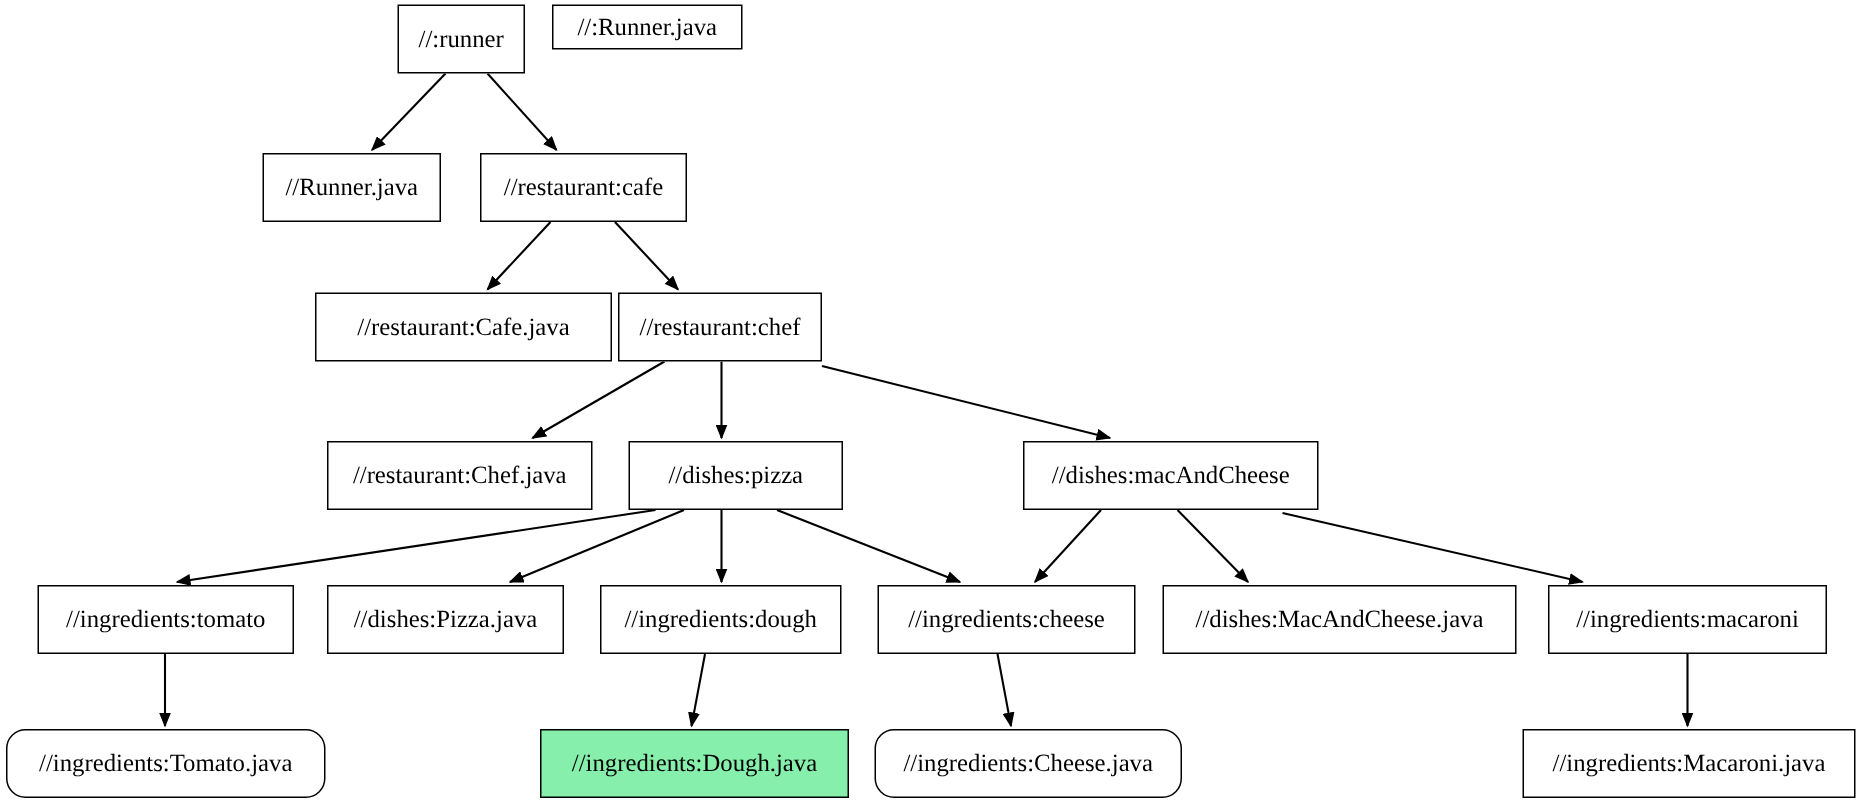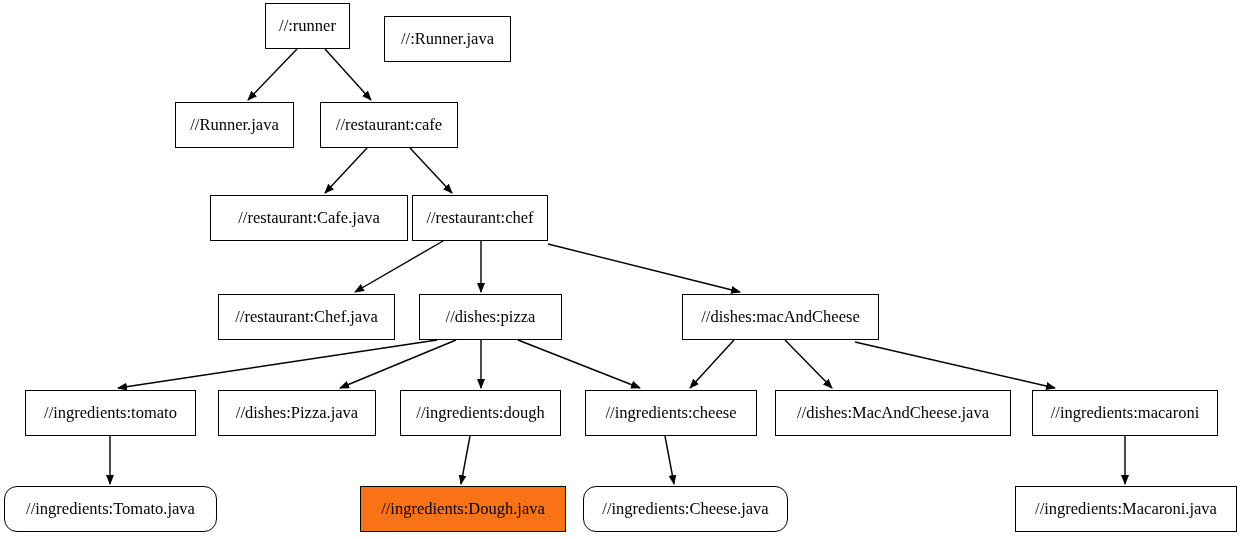--- a/index.html
+++ b/index.html
@@ -73,21 +73,21 @@
         <line x1="470" y1="436" x2="461" y2="484" stroke="#000000" stroke-width="1.4" marker-end="url(#arrowhead)"></line>
         <line x1="665" y1="436" x2="674" y2="484" stroke="#000000" stroke-width="1.4" marker-end="url(#arrowhead)"></line>
         <line x1="1125" y1="436" x2="1125" y2="484" stroke="#000000" stroke-width="1.4" marker-end="url(#arrowhead)"></line>
       </g>
   </svg>
 
   <div id="nodes-group">
       <div class="graph-node" style="left: 265px; top: 3px; width: 85px; height: 46px; border-color: rgb(0, 0, 0); background: rgb(255, 255, 255);">
         <span class="node-label">//:runner</span>
       </div>
-      <div class="graph-node" style="left: 384px; top: 3px; width: 127px; height: 46px; border-color: rgb(0, 0, 0); background: rgb(255, 255, 255); margin-top: 13px;">
+      <div class="graph-node" style="left: 368px; top: 3px; width: 127px; height: 30px; border-color: rgb(0, 0, 0); background: rgb(255, 255, 255);">
         <span class="node-label">//:Runner.java</span>
       </div>
       <div class="graph-node" style="left: 175px; top: 102px; width: 119px; height: 46px; border-color: rgb(0, 0, 0); background: rgb(255, 255, 255);">
         <span class="node-label">//Runner.java</span>
       </div>
       <div class="graph-node" style="left: 320px; top: 102px; width: 138px; height: 46px; border-color: rgb(0, 0, 0); background: rgb(255, 255, 255);">
         <span class="node-label">//restaurant:cafe</span>
       </div>
       <div class="graph-node" style="left: 210px; top: 195px; width: 198px; height: 46px; border-color: rgb(0, 0, 0); background: rgb(255, 255, 255);">
         <span class="node-label">//restaurant:Cafe.java</span>
@@ -118,21 +118,21 @@
       </div>
       <div class="graph-node" style="left: 775px; top: 390px; width: 236px; height: 46px; border-color: rgb(0, 0, 0); background: rgb(255, 255, 255);">
         <span class="node-label">//dishes:MacAndCheese.java</span>
       </div>
       <div class="graph-node" style="left: 1032px; top: 390px; width: 186px; height: 46px; border-color: rgb(0, 0, 0); background: rgb(255, 255, 255);">
         <span class="node-label">//ingredients:macaroni</span>
       </div>
       <div class="graph-node" style="left: 4px; top: 486px; width: 213px; height: 46px; border-color: rgb(0, 0, 0); background: rgb(255, 255, 255); border-radius: 13px;">
         <span class="node-label">//ingredients:Tomato.java</span>
       </div>
-      <div class="graph-node" style="left: 360px; top: 486px; width: 206px; height: 46px; border-color: rgb(0, 0, 0); background: #f97316; font-family: Liberation Serif, serif;">
+      <div class="graph-node" style="left: 360px; top: 486px; width: 206px; height: 46px; border-color: rgb(0, 0, 0); background: #86efac; font-family: Liberation Serif, serif;">
         <span class="node-label">//ingredients:Dough.java</span>
       </div>
       <div class="graph-node" style="left: 583px; top: 486px; width: 205px; height: 46px; border-color: rgb(0, 0, 0); background: rgb(255, 255, 255); border-radius: 13px;">
         <span class="node-label">//ingredients:Cheese.java</span>
       </div>
       <div class="graph-node" style="left: 1015px; top: 486px; width: 222px; height: 46px; border-color: rgb(0, 0, 0); background: rgb(255, 255, 255);">
         <span class="node-label">//ingredients:Macaroni.java</span>
       </div>
     </div>
 

